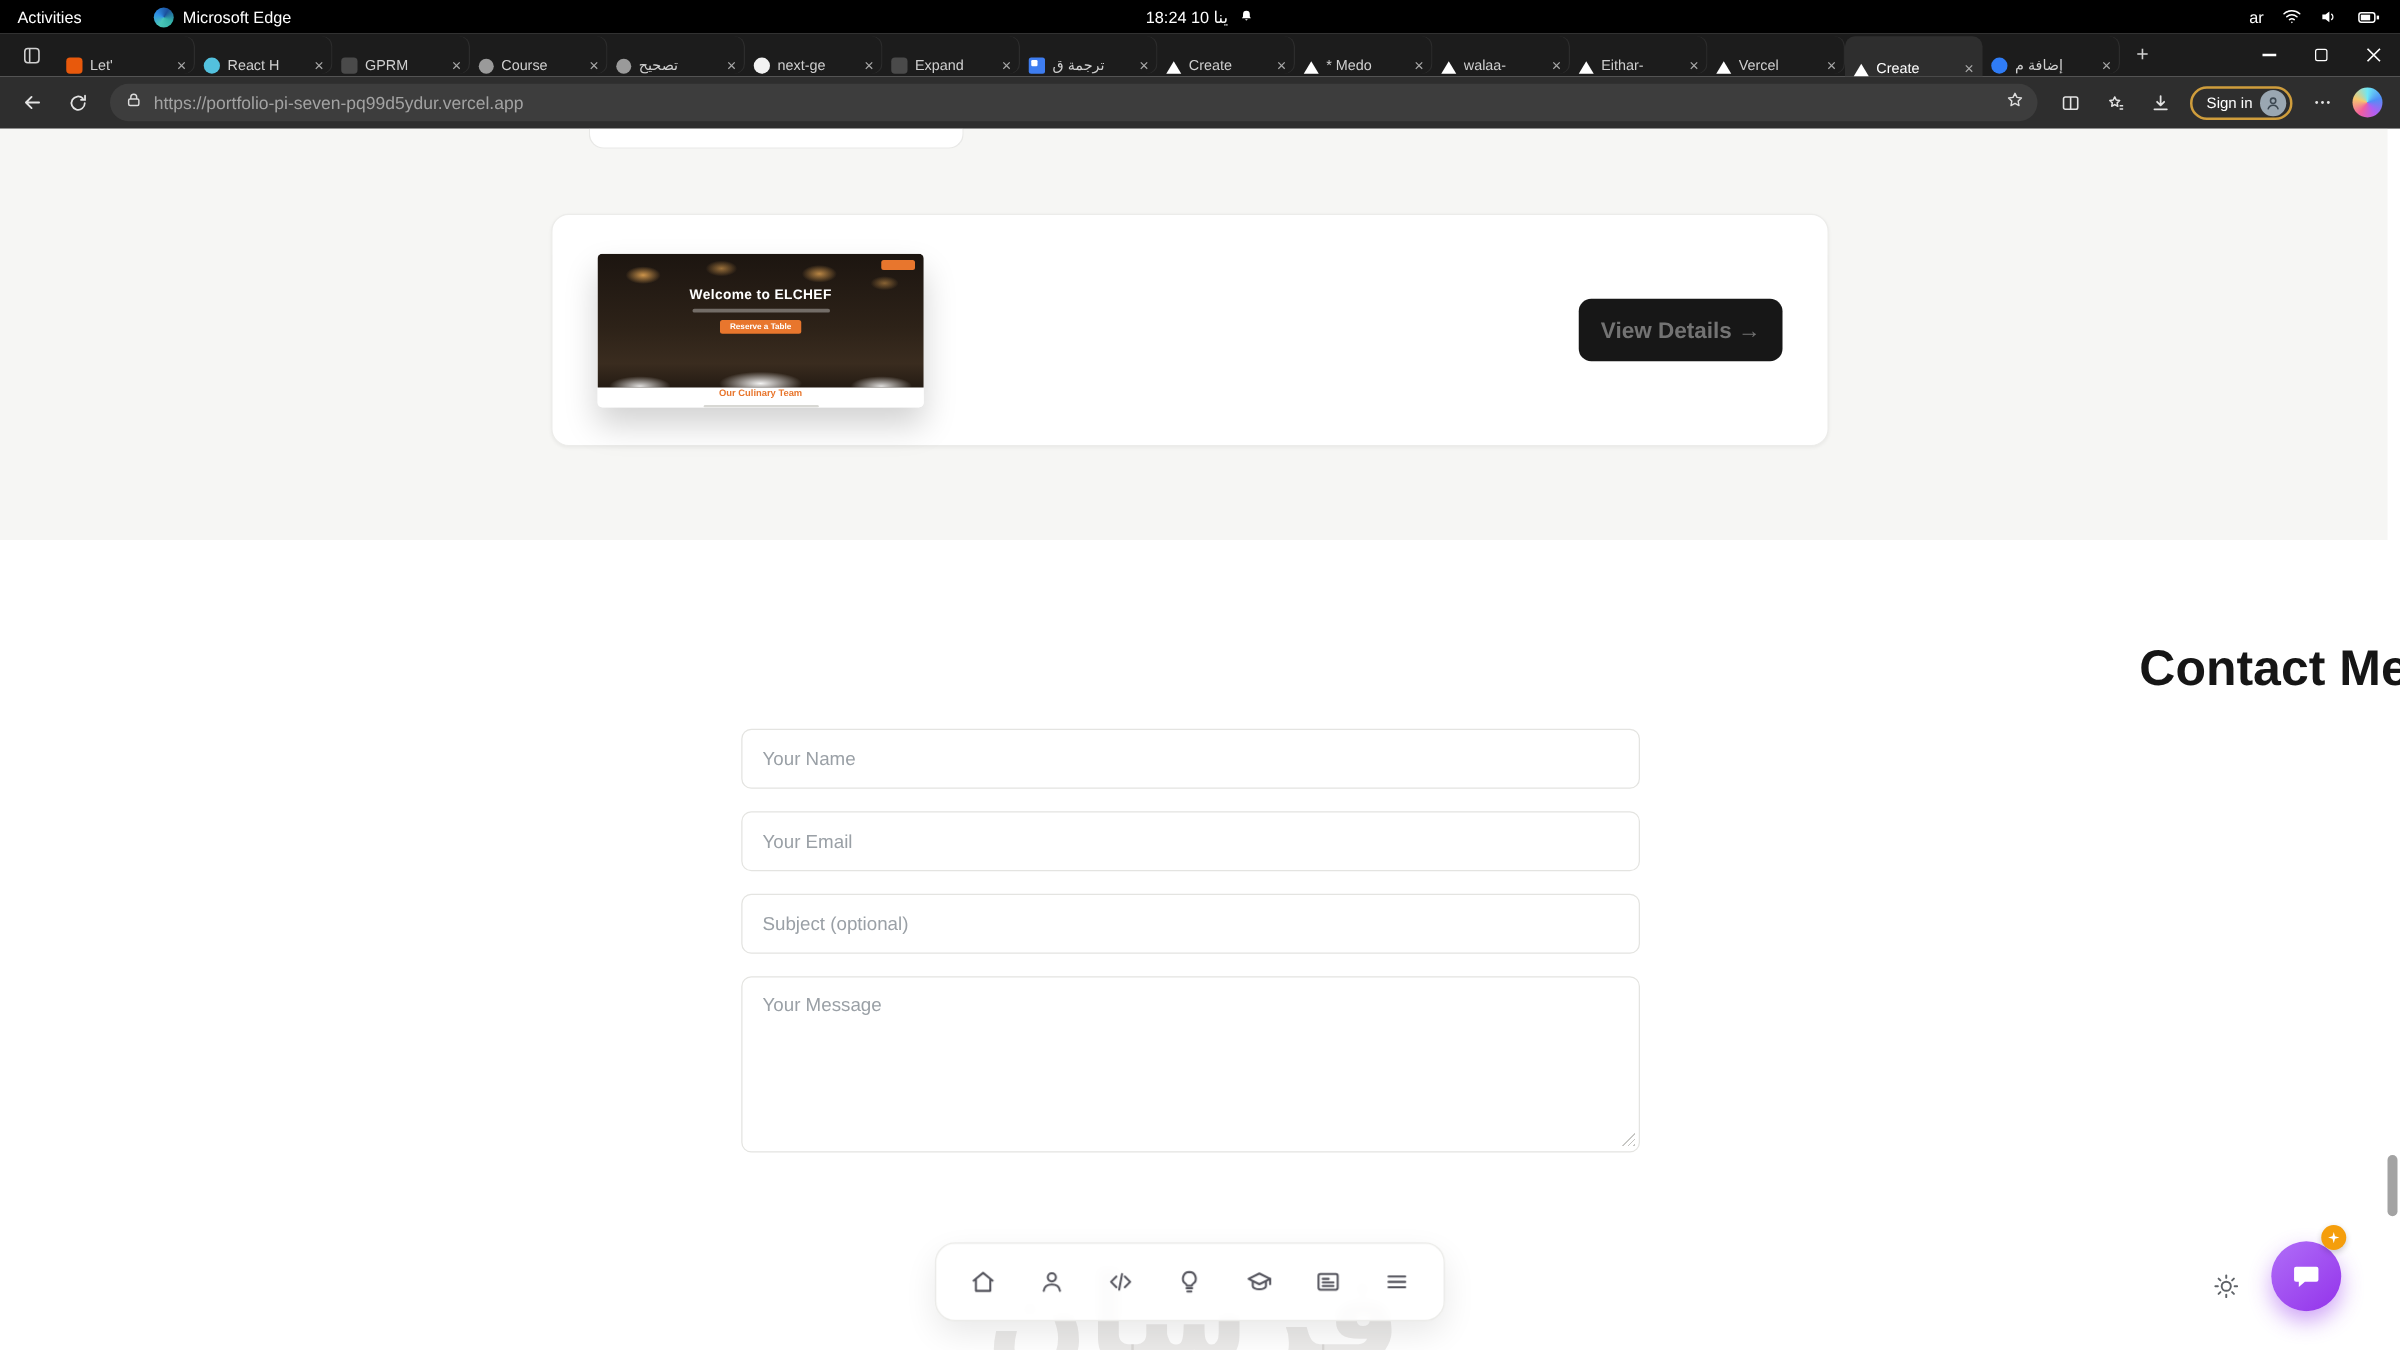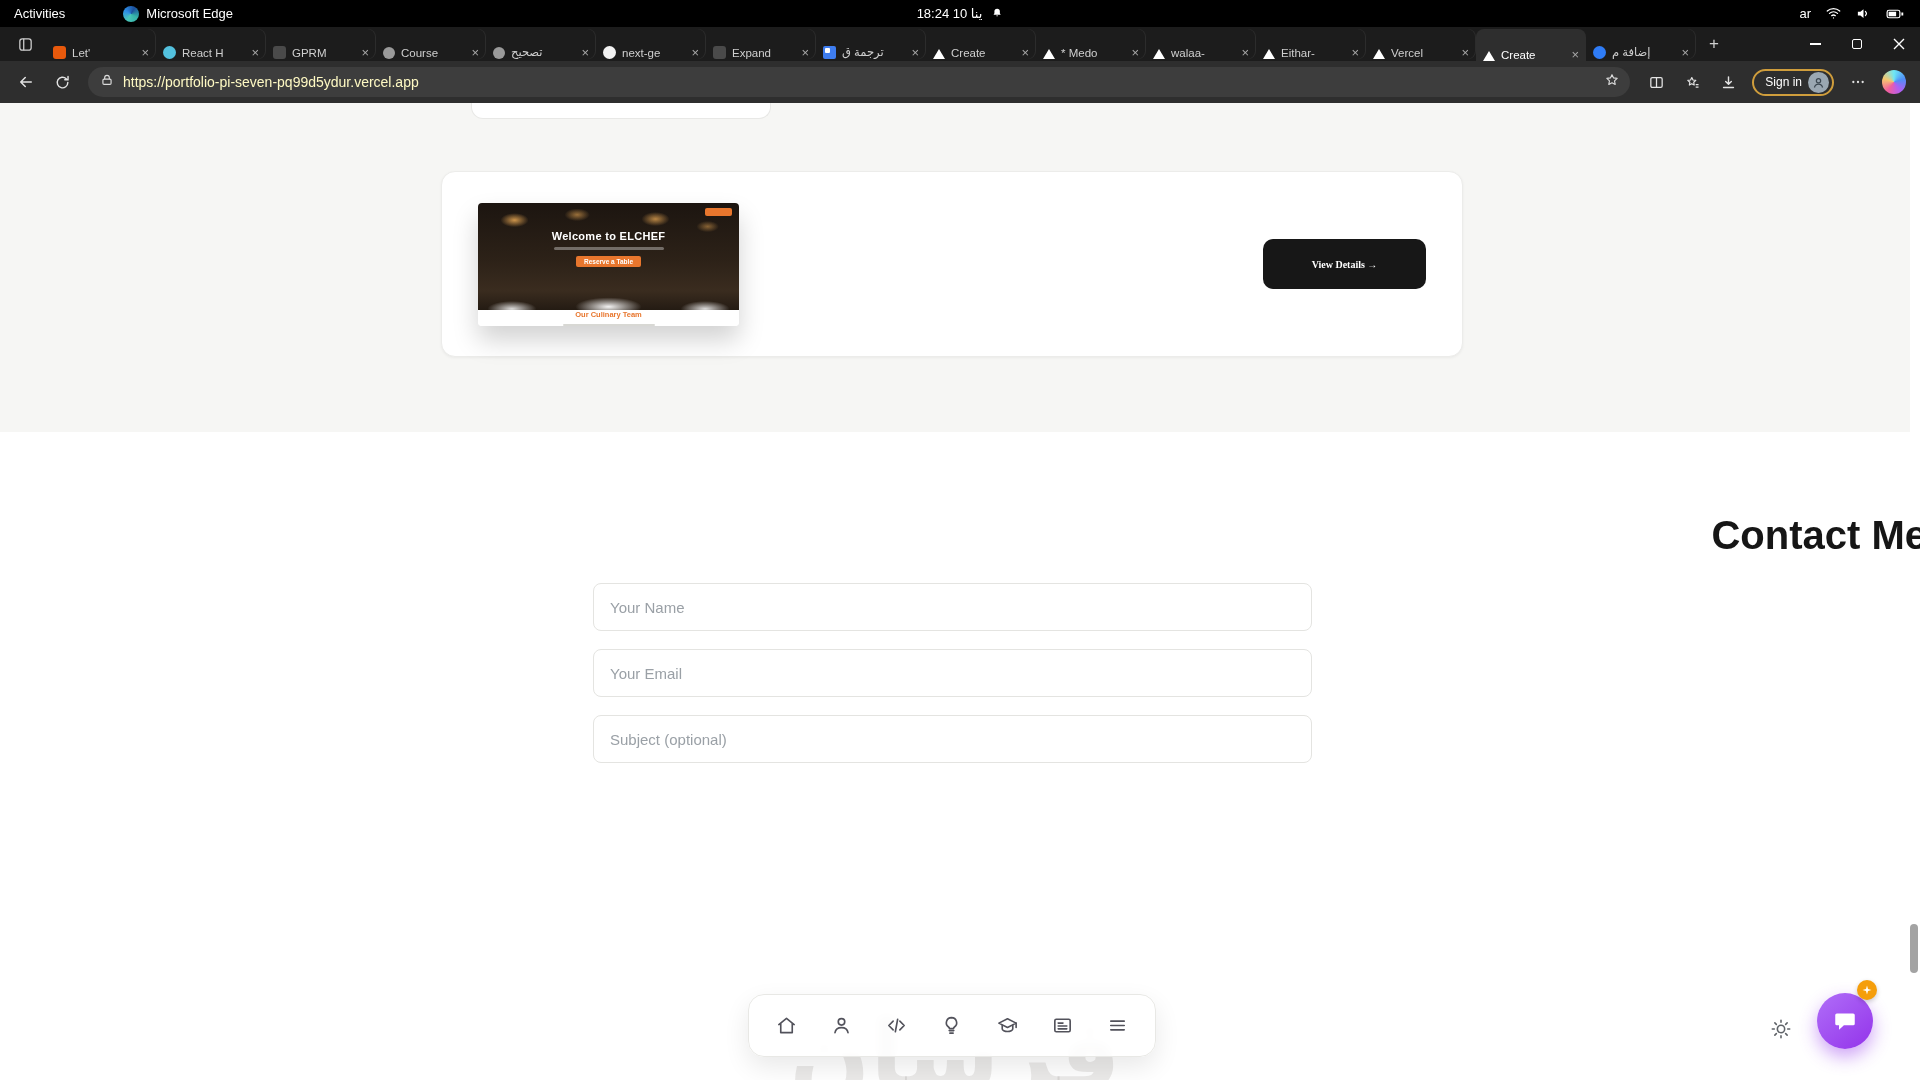--- a/index.html
+++ b/index.html
@@ -39,21 +39,21 @@
   .newtab{width:28px;height:28px;margin:0 0 3px 4px;color:#cfcfcf;font-size:17px;border-radius:6px}
   .win-controls{margin-left:auto;display:flex;height:100%}
   .win-btn{width:42px;height:100%;color:#fff}
   .min-glyph{width:11px;height:2px;background:#fff}
   .max-glyph{width:10px;height:10px;border:1.5px solid #fff;border-radius:2px}
 
   
   .toolbar{height:42px;background:#2e2e2e;display:flex;align-items:center;padding:0 10px;gap:4px}
   .tb-btn{width:32px;height:32px;border-radius:6px;color:#e3e3e3;flex-shrink:0}
   .urlbar{flex:1;height:30px;background:#3d3d3d;border-radius:15px;display:flex;align-items:center;
-    padding:0 10px 0 12px;gap:9px;color:#fef9c3;margin:0 6px}
+    padding:0 10px 0 12px;gap:9px;color:#a3a3a3;margin:0 6px}
   .url-text{font-size:14px;flex:1;white-space:nowrap;overflow:hidden}
   .signin{height:27px;border:2px solid #cf9d3c;border-radius:15px;display:flex;align-items:center;
     padding:0 3px 0 11px;gap:6px;color:#fff;font-size:12px;flex-shrink:0;margin:0 4px}
   .avatar{width:21px;height:21px;border-radius:50%;background:#9aa7b2;overflow:hidden}
   .copilot{width:24px;height:24px;border-radius:50%;flex-shrink:0;margin:0 4px;
     background:conic-gradient(#6ee7f5,#4f8ff7,#b15ef2,#f25e9e,#f5c86e,#6ee7f5)}
 
   
   .viewport{position:relative;height:977px;background:#fff;overflow:hidden}
   .top-band{position:absolute;top:0;left:0;width:1910px;height:329px;background:#f6f6f4}
@@ -80,22 +80,22 @@
   .thumb-title{font-size:11px;font-weight:700;letter-spacing:.3px}
   .thumb-subline{width:110px;height:3px;background:rgba(255,255,255,.35);margin:5px auto 0;border-radius:2px}
   .thumb-cta{display:inline-block;margin-top:6px;background:#e8762d;color:#fff;font-size:6.5px;
     font-weight:700;padding:2px 8px;border-radius:2px}
   .thumb-strip{height:16px;background:#fff;display:flex;flex-direction:column;align-items:center;justify-content:space-between;gap:2px}
   .thumb-strip-title{color:#e8762d;font-size:7.5px;font-weight:700}
   .thumb-strip-sub{width:92px;height:2px;background:#d8d8d4;border-radius:1px}
   .card-text{margin-left:131px;width:400px}
   .card-cat{font-size:12px;letter-spacing:1.6px;color:#9a9a96;font-weight:700}
   .card-title{font-size:30px;font-weight:800;color:#1b1b1b;line-height:1.2;margin-top:8px}
-  .card-btn{margin-left:auto;width:163px;height:50px;border-radius:10px;background:#171717;color:#ffffff;
-    font-size:10px;font-weight:700;border:none;font-family:Liberation Serif, serif}
+  .card-btn{margin-left:auto;width:163px;height:50px;border-radius:10px;background:#171717;color:#737373;
+    font-size:18px;font-weight:700;border:none;font-family:Liberation Sans, sans-serif}
 
   .contact-title{position:absolute;top:410px;left:17px;width:1910px;text-align:right;
     font-size:40px;font-weight:800;color:#161616}
   .contact-form{position:absolute;left:593px;top:480px;width:719px;display:flex;flex-direction:column;gap:18px}
   .field{width:100%;height:48px;border:1px solid #e4e4e1;border-radius:8px;padding:0 16px;font-size:15px;
     color:#333;background:#fff;font-family:inherit;outline:none}
   .field::placeholder{color:#9aa0a6}
   .ta-wrap{position:relative;width:100%}
   textarea.field{height:141px;padding-top:14px;resize:none;display:block}
   .ta-wrap::after{content:"";position:absolute;right:4px;bottom:5px;width:11px;height:11px;
@@ -355,20 +355,23 @@
     </div>
     <button class="card-btn">View Details →</button>
   </div>
 
   <div class="contact-title">Contact Me</div>
 
   <div class="contact-form">
     <input class="field" type="text" placeholder="Your Name" style="">
     <input class="field" type="text" placeholder="Your Email" style="">
     <input class="field" type="text" placeholder="Subject (optional)" style="">
+    <div class="ta-wrap">
+      <textarea class="field" placeholder="Your Message" style=""></textarea>
+    </div>
   </div>
 
   <div class="watermark">فرسان</div>
 
   <div class="dock">
     <button class="dock-btn cx">
       <svg width="23" height="23" viewBox="0 0 24 24" fill="none" stroke="currentColor" stroke-width="1.7" stroke-linecap="round" stroke-linejoin="round">
           <path d="M4 11l8-6.5 8 6.5M6 10v9.5h12V10"></path>
         </svg>
     </button>

